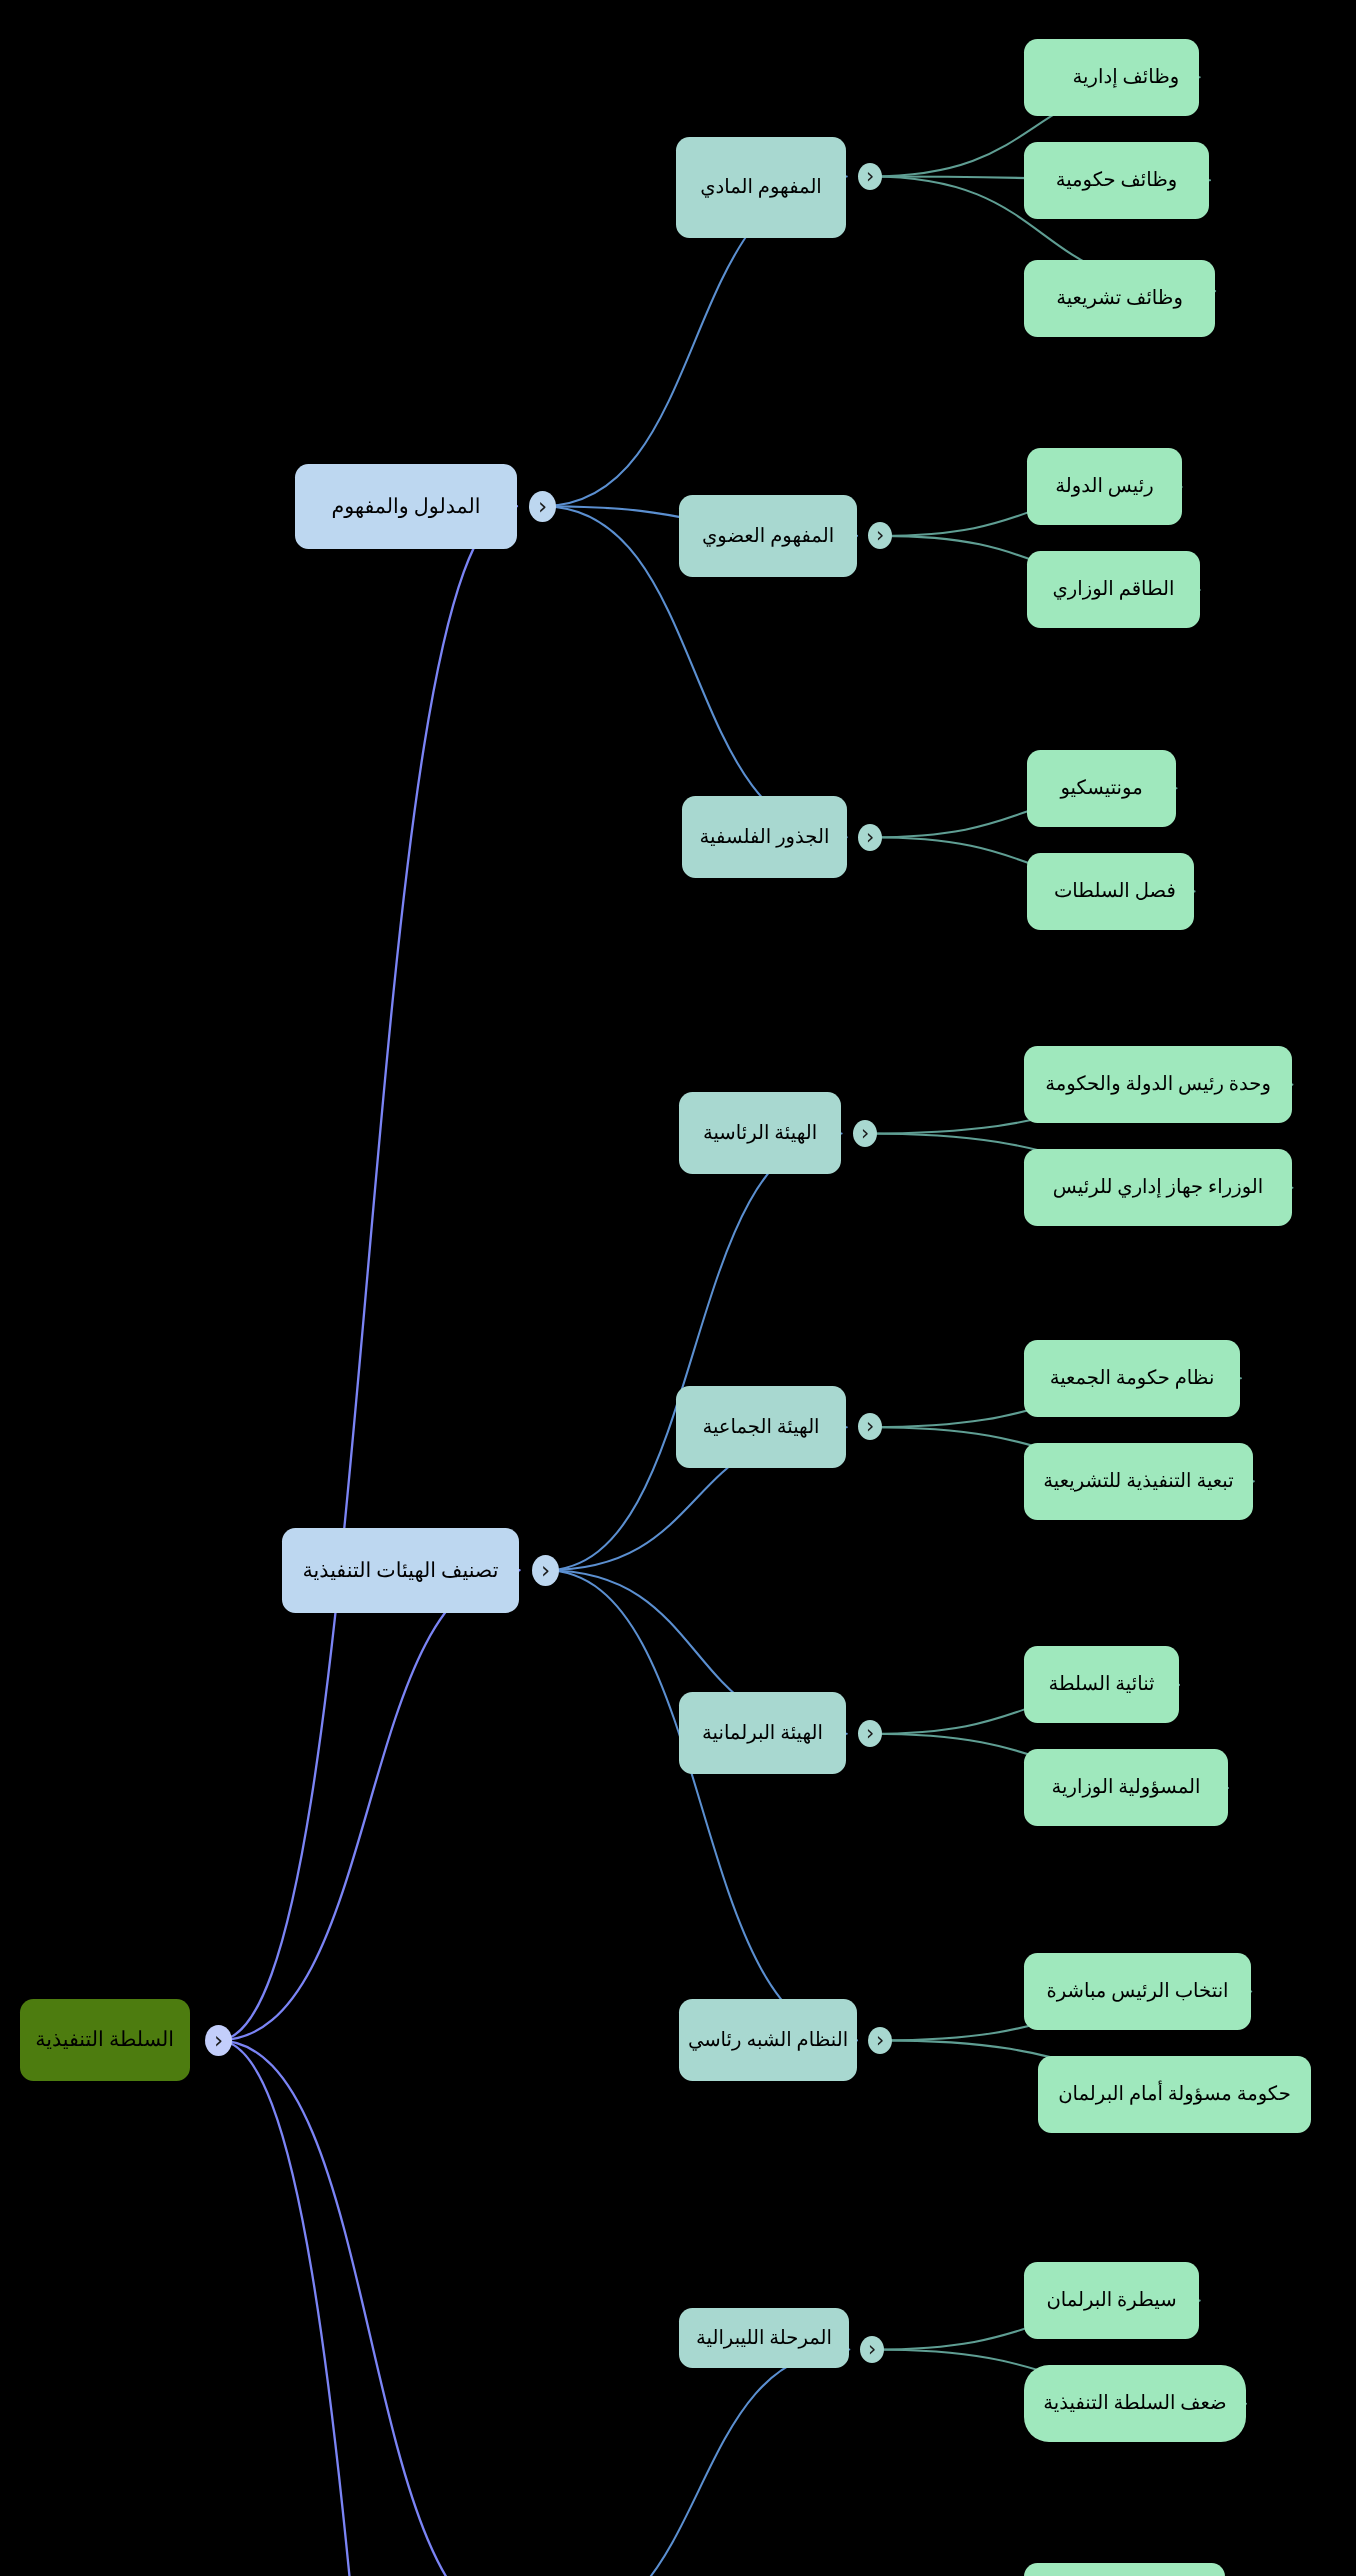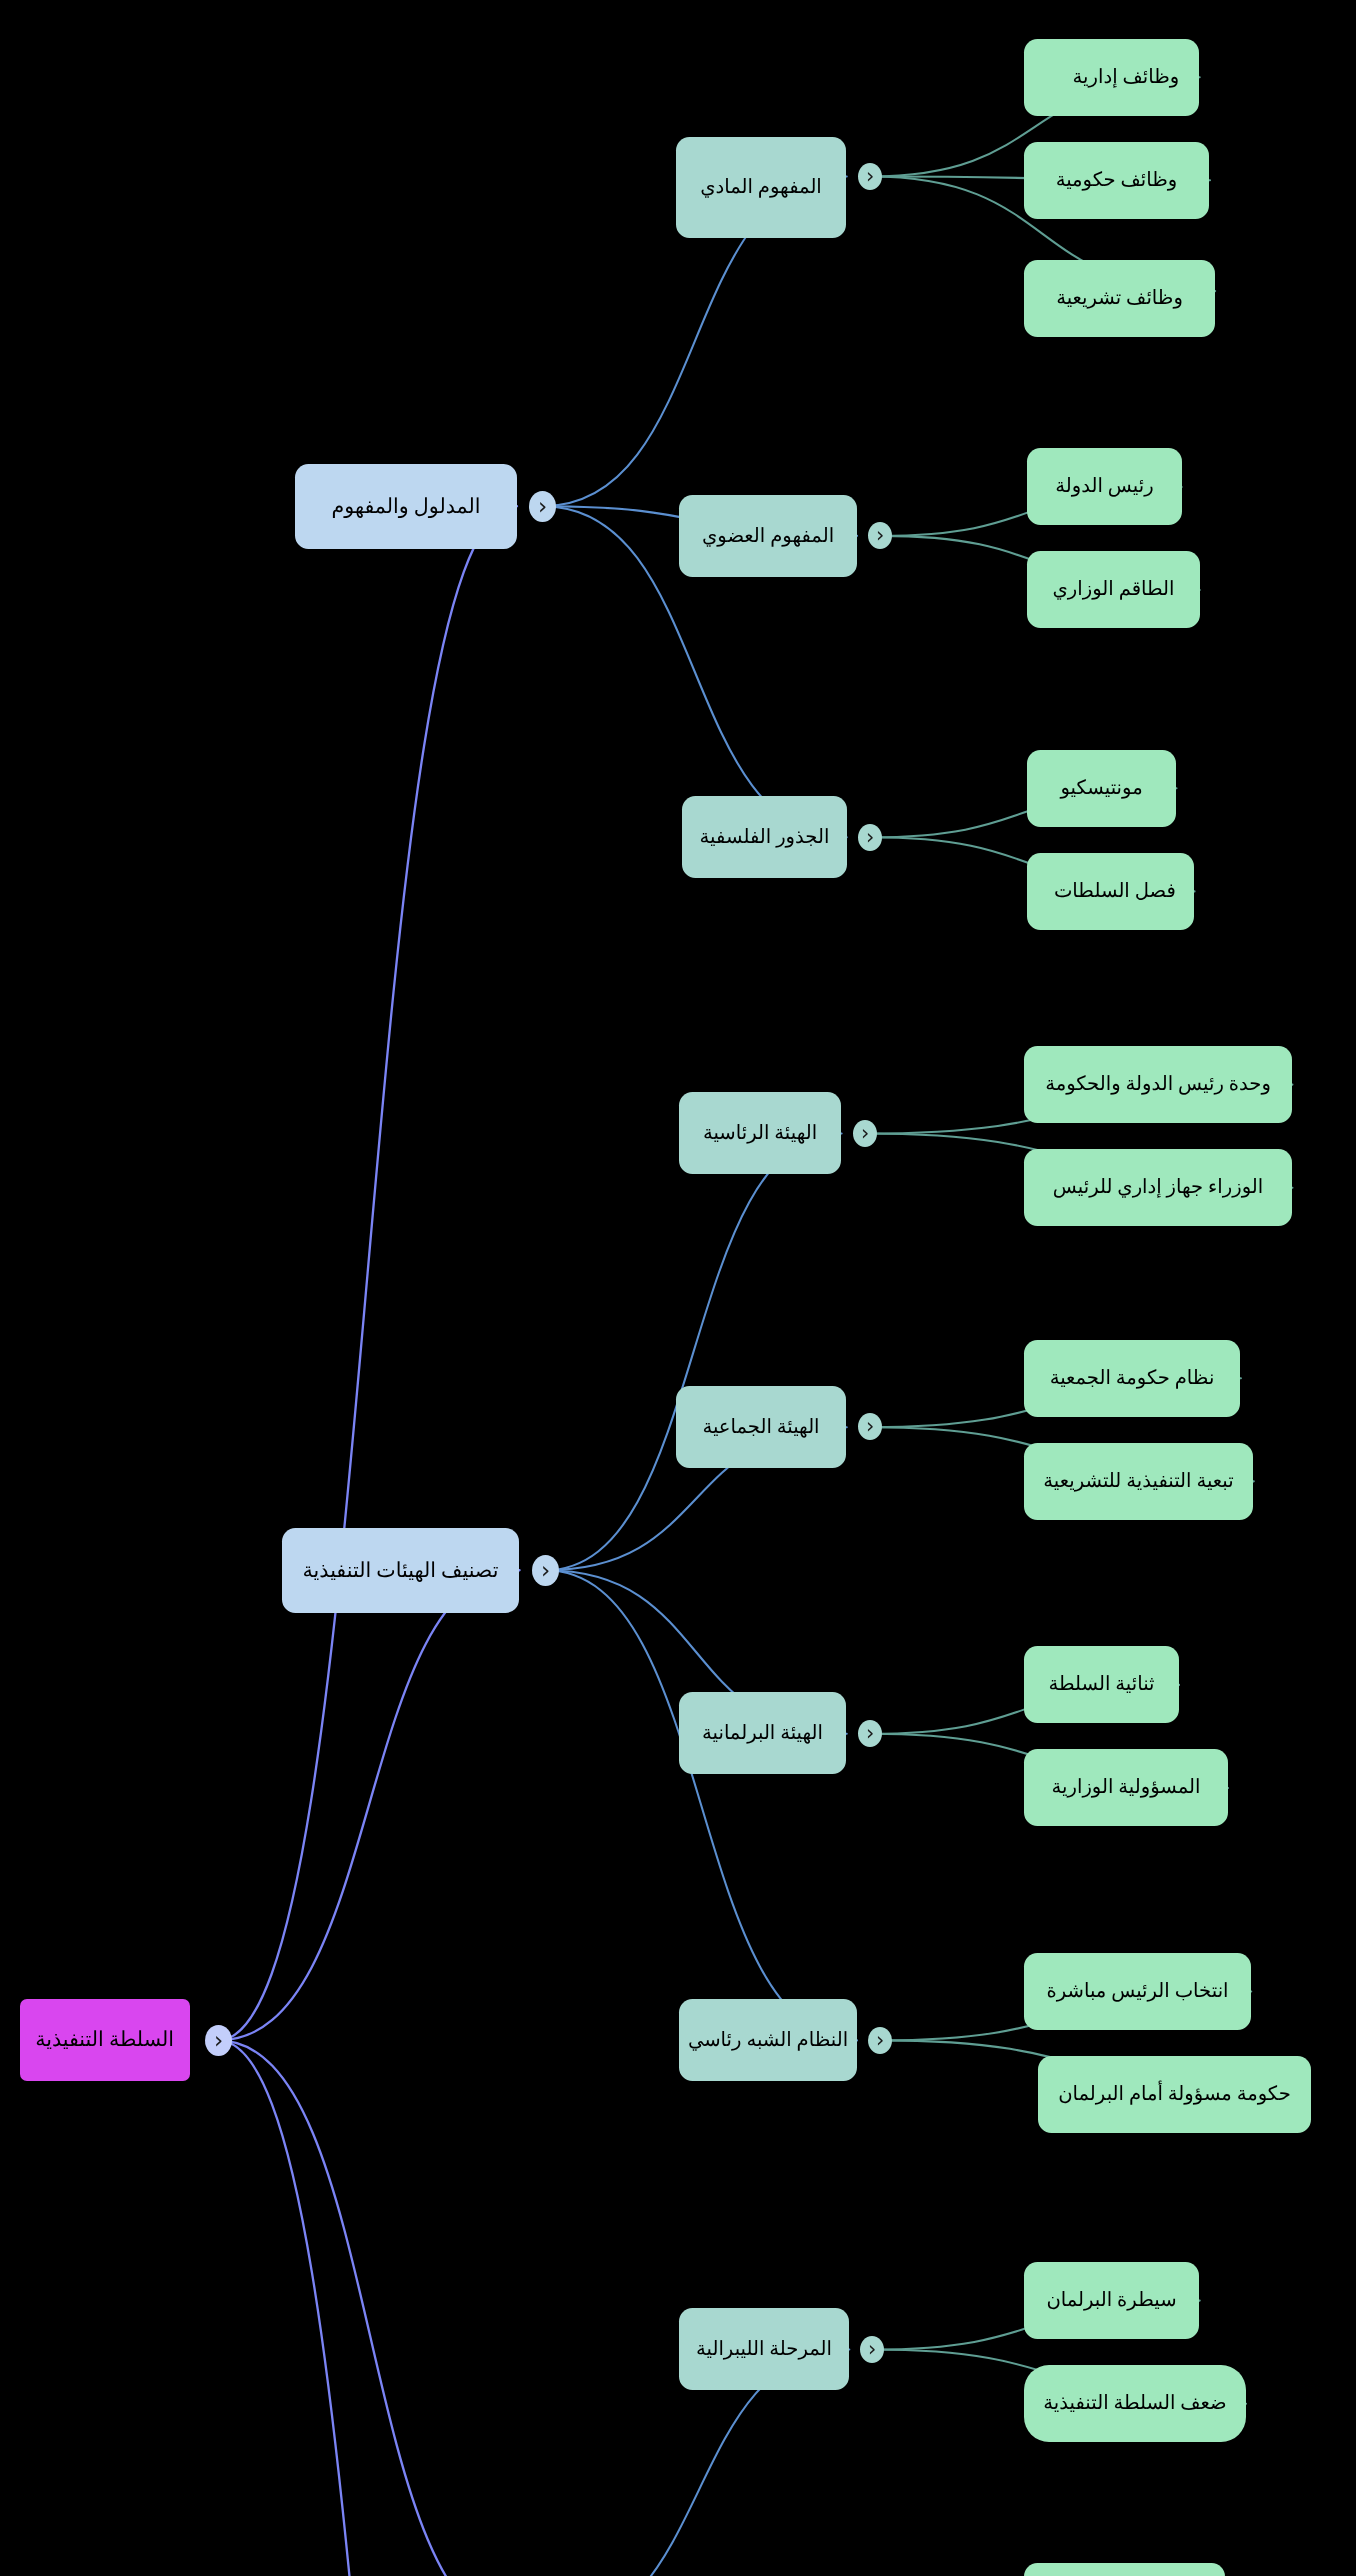--- a/index.html
+++ b/index.html
@@ -3,21 +3,21 @@
 <meta charset="utf-8">
 <title>mindmap</title>
 <style>
   html,body{margin:0;padding:0;background:#000;}
   #stage{position:relative;width:1357px;height:3986px;background:#000;overflow:hidden;
          font-family:"Liberation Serif","DejaVu Serif",serif;}
   svg.links{position:absolute;left:0;top:0;width:1357px;height:3986px;pointer-events:none;}
   .node{position:absolute;box-sizing:border-box;display:flex;align-items:center;
         justify-content:center;text-align:center;color:#000;line-height:1.25;
         border-radius:13.4px;padding:3.1px 7.2px;direction:rtl;}
-  .n-root{background:#d946ef;font-size:20.6px;border-radius:7px;}
+  .n-root{background:#4d7c0f;font-size:20.6px;}
   .n-l1{background:#bdd7f0;font-size:20.6px;}
   .n-l2{background:#a8d8d0;font-size:19.6px;}
   .n-l3{background:#9fe8bd;font-size:19.6px;}
   .toggle{position:absolute;border-radius:50%;display:flex;align-items:center;
           justify-content:center;box-sizing:border-box;}
   .toggle span{font-family:"DejaVu Sans","Liberation Sans",sans-serif;
                color:#1b1b1b;line-height:1;display:block;transform:translateY(-0.5px);}
   .t-root{background:#c3cefb;}
   .t-l1{background:#bdd7f0;}
   .t-l2{background:#a8d8d0;}
@@ -171,21 +171,21 @@
       </div>
       <div class="toggle t-l2" style="left: 869px; top: 2027px; width: 24px; height: 27px;">
         <span style="font-size: 20.6px;">‹</span>
       </div>
       <div class="node n-l3" style="left: 1025px; top: 1953px; width: 227px; height: 77px;">
         <span>انتخاب الرئيس مباشرة</span>
       </div>
       <div class="node n-l3" style="left: 1025px; top: 2056px; width: 273px; height: 77px; margin-left: 14px;">
         <span>حكومة مسؤولة أمام البرلمان</span>
       </div>
-      <div class="node n-l2" style="left: 680px; top: 2308px; width: 170px; height: 82px; align-items: center;">
+      <div class="node n-l2" style="left: 680px; top: 2308px; width: 170px; height: 60px; align-items: center;">
         <span>المرحلة الليبرالية</span>
       </div>
       <div class="toggle t-l2" style="left: 861px; top: 2336px; width: 24px; height: 27px;">
         <span style="font-size: 20.6px;">‹</span>
       </div>
       <div class="node n-l3" style="left: 1025px; top: 2262px; width: 175px; height: 77px;">
         <span>سيطرة البرلمان</span>
       </div>
       <div class="node n-l3" style="left: 1025px; top: 2365px; width: 222px; height: 77px; border-radius: 25px;">
         <span>ضعف السلطة التنفيذية</span>

